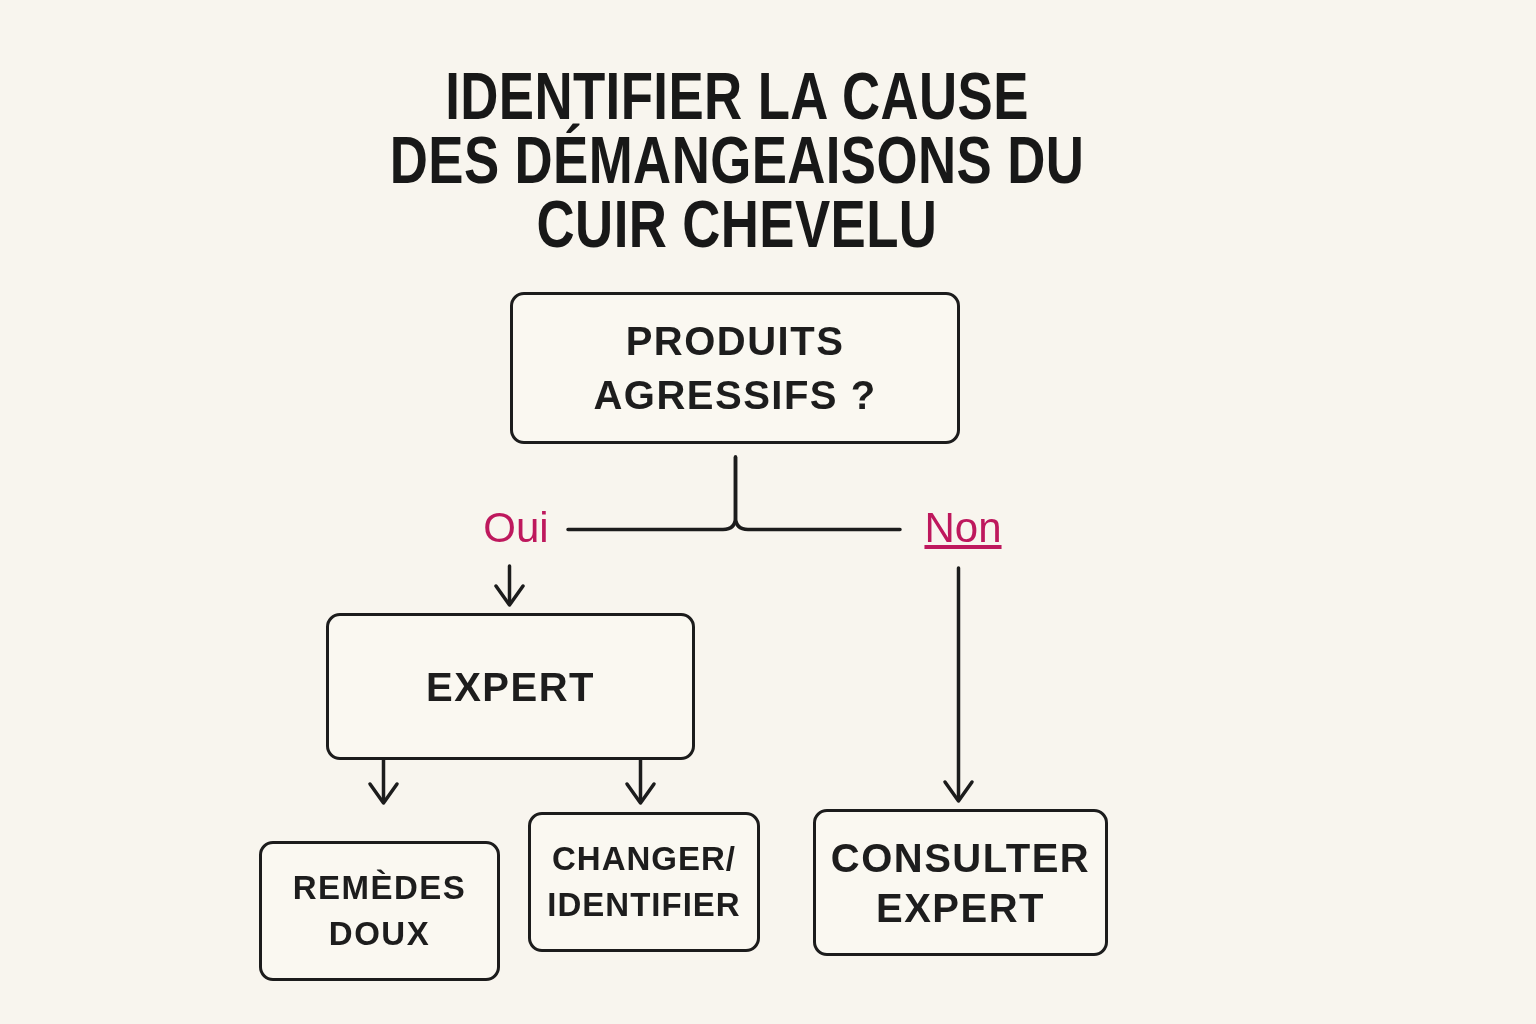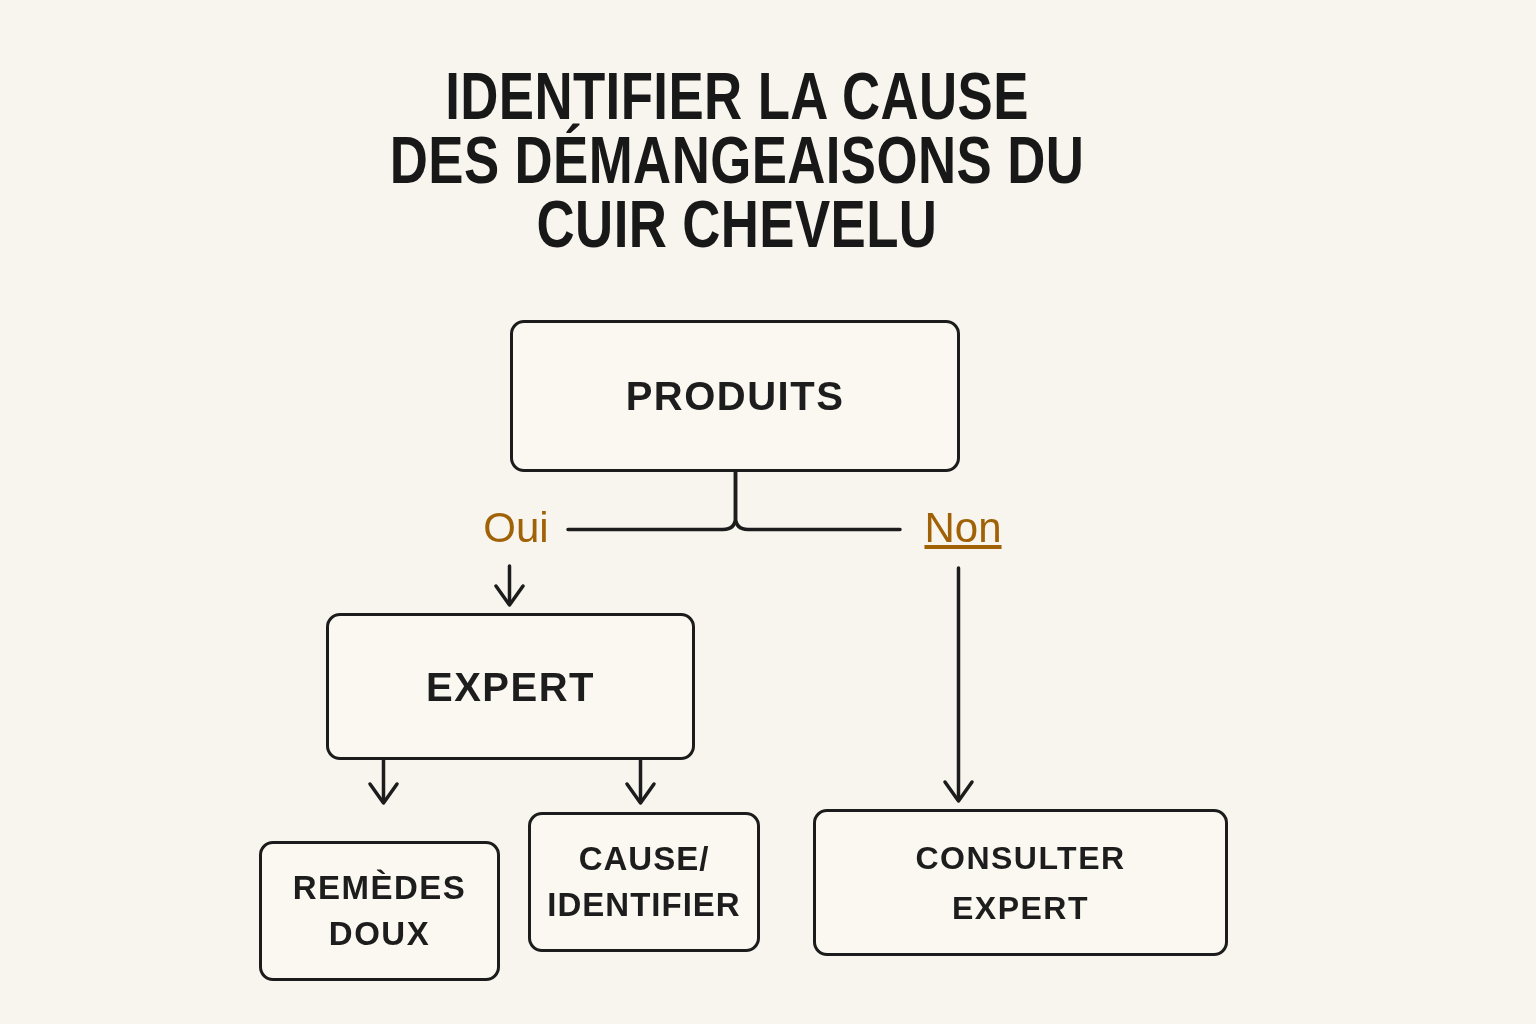--- a/index.html
+++ b/index.html
@@ -17,28 +17,28 @@
     letter-spacing:.5px;transform:scaleX(.8);color:#181818;
   }
   .title span{display:block;}
   .node{
     position:absolute;box-sizing:border-box;
     border:3.5px solid #1c1c1c;border-radius:14px;background:#faf8f1;
     display:flex;flex-direction:column;align-items:center;justify-content:center;
     font-weight:700;text-align:center;letter-spacing:1.5px;
   }
   .node span{display:block;}
-  .node-root      {left:510px;top:320px;width:450px;height:152px;font-size:40px;line-height:54px;}
+  .node-root      {left:510px;top:292px;width:450px;height:152px;font-size:40px;line-height:54px;}
   .node-changer   {left:326px;top:613px;width:369px;height:147px;font-size:40px;line-height:52px;}
   .node-remedes   {left:259px;top:812px;width:241px;height:140px;font-size:33px;line-height:46px;margin-top:29px;}
   .node-stress    {left:528px;top:812px;width:232px;height:140px;font-size:33px;line-height:46px;letter-spacing:1px;}
-  .node-consulter {left:813px;top:809px;width:415px;height:147px;font-size:32px;line-height:50px;}
+  .node-consulter {left:813px;top:809px;width:295px;height:147px;font-size:40px;line-height:50px;}
   .branch-label{
     position:absolute;top:504px;width:120px;height:48px;line-height:48px;
-    text-align:center;font-size:42px;font-weight:400;color:#a16207;
+    text-align:center;font-size:42px;font-weight:400;color:#be185d;
   }
   .branch-oui{left:456px;}
   .branch-non{left:903px;text-decoration:underline;}
 </style>
 </head>
 <body>
 
 <div class="stage">
 
   <svg class="connectors" viewBox="0 0 1536 1024" xmlns="http://www.w3.org/2000/svg">
@@ -60,36 +60,37 @@
   </svg>
 
   <div class="title">
     <span>IDENTIFIER LA CAUSE</span>
     <span>DES DÉMANGEAISONS DU</span>
     <span>CUIR CHEVELU</span>
   </div>
 
   <div class="node node-root">
     <span>PRODUITS</span>
+    <span>AGRESSIFS ?</span>
   </div>
 
   <div class="branch-label branch-oui">Oui</div>
   <div class="branch-label branch-non">Non</div>
 
   <div class="node node-changer">
     <span>EXPERT</span>
   </div>
 
   <div class="node node-remedes">
     <span>REMÈDES</span>
     <span>DOUX</span>
   </div>
 
   <div class="node node-stress">
-    <span>CAUSE/</span>
+    <span>CHANGER/</span>
     <span>IDENTIFIER</span>
   </div>
 
   <div class="node node-consulter">
     <span>CONSULTER</span>
     <span>EXPERT</span>
   </div>
 
 </div>
 

